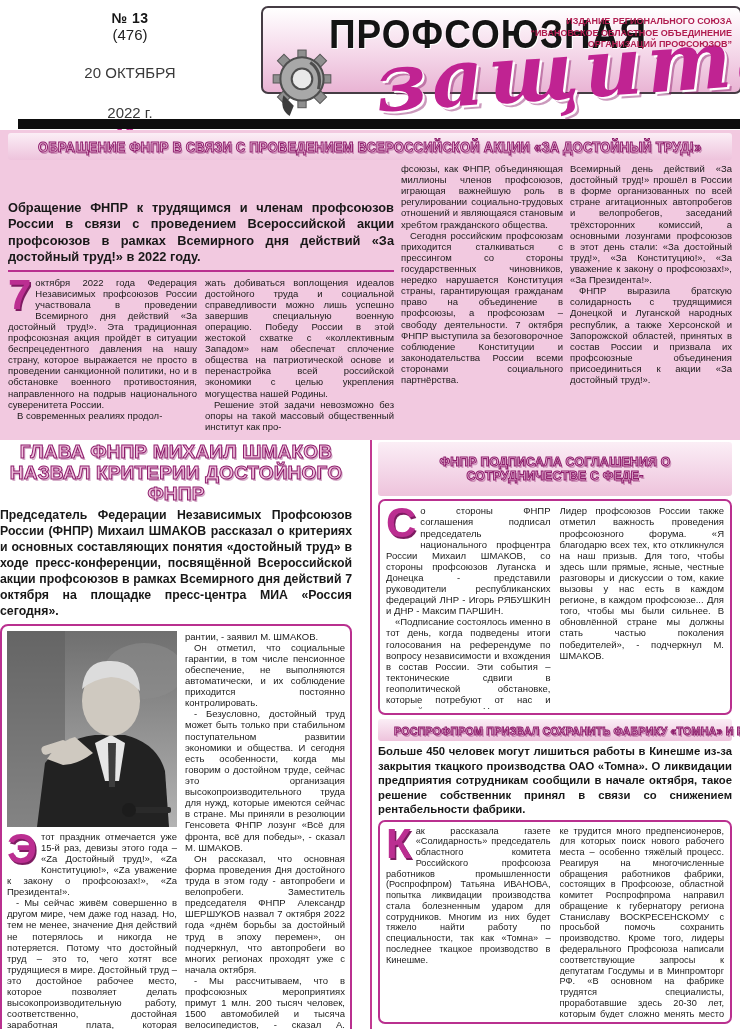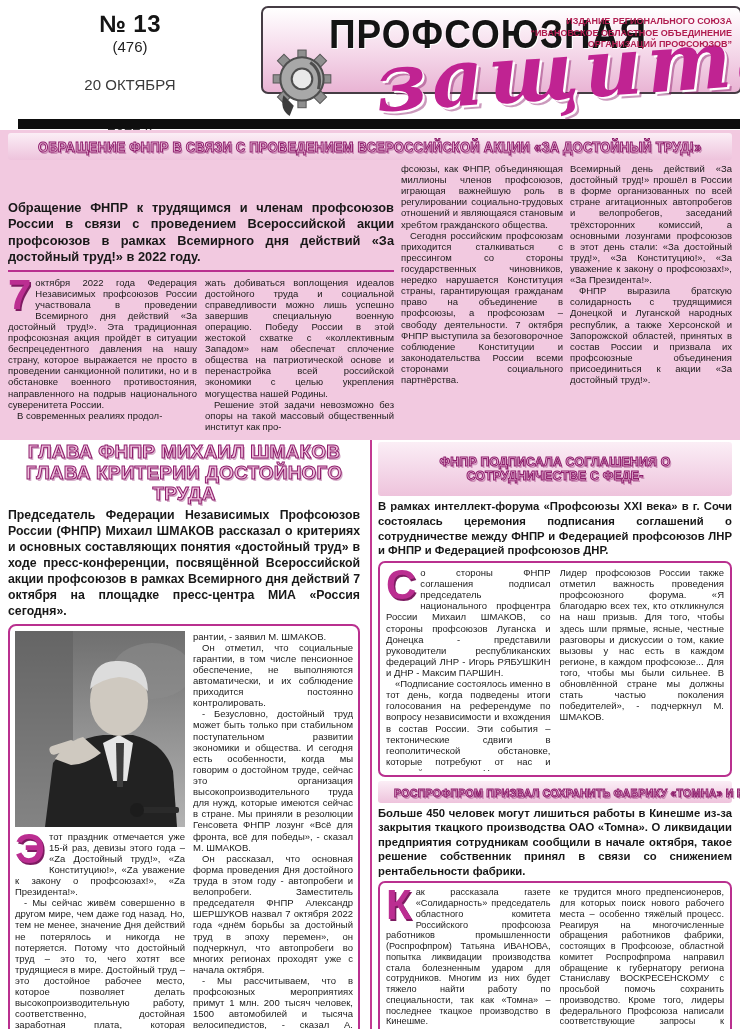--- a/index.html
+++ b/index.html
@@ -5,21 +5,21 @@
   * { box-sizing: border-box; margin: 0; padding: 0; }
   html,body { width: 740px; height: 1029px; }
   body {
     font-family: "Liberation Sans", sans-serif;
     background: #ffffff; color: #191919;
     position: relative; overflow: hidden;
   }
   
   .masthead { position: absolute; left:0; top:0; width:740px; height:130px; }
   .mh-left { position:absolute; left:30px; top:10px; width:200px; text-align:center; }
-  .issue-no { font-size:24px; font-weight:bold; color:#151515; letter-spacing:.5px; }
+  .issue-no { font-size:14px; font-weight:bold; color:#151515; letter-spacing:.5px; }
   .issue-total { font-size:15px; color:#222; }
   .date-line { font-size:15px; color:#3a3a3a; line-height:1.25;margin-top:21px; }
   .age-rating { font-size:17px; font-weight:bold; color:#c0268f; margin-top:2px; }
   .black-bar { position:absolute; left:18px; right:0; top:119px; height:10px; background:#0e0e0e; }
   .logo-box {
     position:absolute; left:261px; top:6px; width:481px; height:88px;
     border:2px solid #453c44; border-radius:7px;
     background: linear-gradient(180deg,#ffffff 0%,#f6dcec 48%,#e9b4d4 100%);
     z-index:3;
     padding-left:32px;
@@ -71,21 +71,21 @@
   .colbody .para { margin:0; text-indent:9px; }
   .colbody .para:first-child { text-indent:0; }
   .dropcap {
     float:left; font-size:42px; line-height:.78; font-weight:bold;
     color:#bb2e91; margin:2px 4px 1px 0;
     text-shadow:1.5px 1.5px 0 #7d1b61;
   }
   
   .bottom { position:absolute; left:0; top:440px; width:740px; height:589px; }
   .divider-v { position:absolute; left:370px; top:0; width:2px; height:589px; background:#c23a92; }
-  .left-art { position:absolute; left:8px; top:2px; width:352px; height:585px; }
+  .left-art { position:absolute; left:0; top:2px; width:352px; height:585px; }
   .right-art { position:absolute; left:378px; top:2px; width:354px; height:585px; }
   
   .art2-hl { text-align:center; line-height:1.1; }
   .art2-hl .hl { font-size:19px; }
   .art2-lead { font-size:12.3px; line-height:1.3; margin-top:3px; }
   .art2-box {
     margin-top:4px; height:448px; border:2px solid #b9308f; border-radius:8px;
     padding:5px; display:flex; gap:8px; overflow:hidden; background:#fff;
   }
   .art2-c1 { width:170px; flex:none; }
@@ -181,21 +181,21 @@
       </div>
   </div>
 </div>
 
 <div class="bottom">
   <div class="divider-v"></div>
 
   <div class="left-art">
     <div class="art2-hl">
       <div class="hl">ГЛАВА ФНПР МИХАИЛ ШМАКОВ</div>
-      <div class="hl">ГЛАВА КРИТЕРИИ ДОСТОЙНОГО ТРУДА</div>
+      <div class="hl">НАЗВАЛ КРИТЕРИИ ДОСТОЙНОГО ФНПР</div>
     </div>
     <div class="lead art2-lead">Председатель Федерации Независимых Профсоюзов России (ФНПР) Михаил ШМАКОВ рассказал о критериях и основных составляющих понятия «достойный труд» в ходе пресс-конференции, посвящённой Всероссийской акции профсоюзов в рамках Всемирного дня действий 7 октября на площадке пресс-центра МИА «Россия сегодня».</div>
     <div class="art2-box">
       <div class="art2-c1 colbody">
         <svg class="photo" viewBox="0 0 170 196" aria-hidden="true">
           <defs>
             <linearGradient id="phbg" x1="0" y1="0" x2="0" y2="1">
               <stop offset="0" stop-color="#6f6f6f"></stop>
                 <stop offset="1" stop-color="#b3b3b3"></stop>
             </linearGradient>
@@ -229,21 +229,20 @@
           </div>
 
       </div>
     </div>
   </div>
 
   <div class="right-art">
     <div class="art3-band pinkband">
       <div class="hl">ФНПР ПОДПИСАЛА СОГЛАШЕНИЯ О СОТРУДНИЧЕСТВЕ С ФЕДЕ-</div>
     </div>
-    <div class="lead art3-lead">В рамках интеллект-форума «Профсоюзы XXI века» в г. Сочи состоялась церемония подписания соглашений о сотрудничестве между ФНПР и Федерацией профсоюзов ЛНР и ФНПР и Федерацией профсоюзов ДНР.</div>
     <div class="art3-box">
       <div class="col colbody">
         <span class="dropcap">С</span>
         <div>
             <p class="para">о стороны ФНПР соглашения подписал председатель национального профцентра России Михаил ШМАКОВ, со стороны профсоюзов Луганска и Донецка - представили руководители республиканских федераций ЛНР - Игорь РЯБУШКИН и ДНР - Максим ПАРШИН.</p>
             <p class="para">«Подписание состоялось именно в тот день, когда подведены итоги голосования на референдуме по вопросу независимости и вхождения в состав России. Эти события – тектонические сдвиги в геополитической обстановке, которые потребуют от нас и дальнейших шагов. Наша позиция выражена в резолюции Генерального</p>
           </div>
       </div>
       <div class="col colbody">
           <p class="para">Лидер профсоюзов России также отметил важность проведения профсоюзного форума. «Я благодарю всех тех, кто откликнулся на наш призыв. Для того, чтобы здесь шли прямые, ясные, честные разговоры и дискуссии о том, какие вызовы у нас есть в каждом регионе, в каждом профсоюзе... Для того, чтобы мы были сильнее. В обновлённой стране мы должны стать частью поколения победителей», - подчеркнул М. ШМАКОВ.</p>

